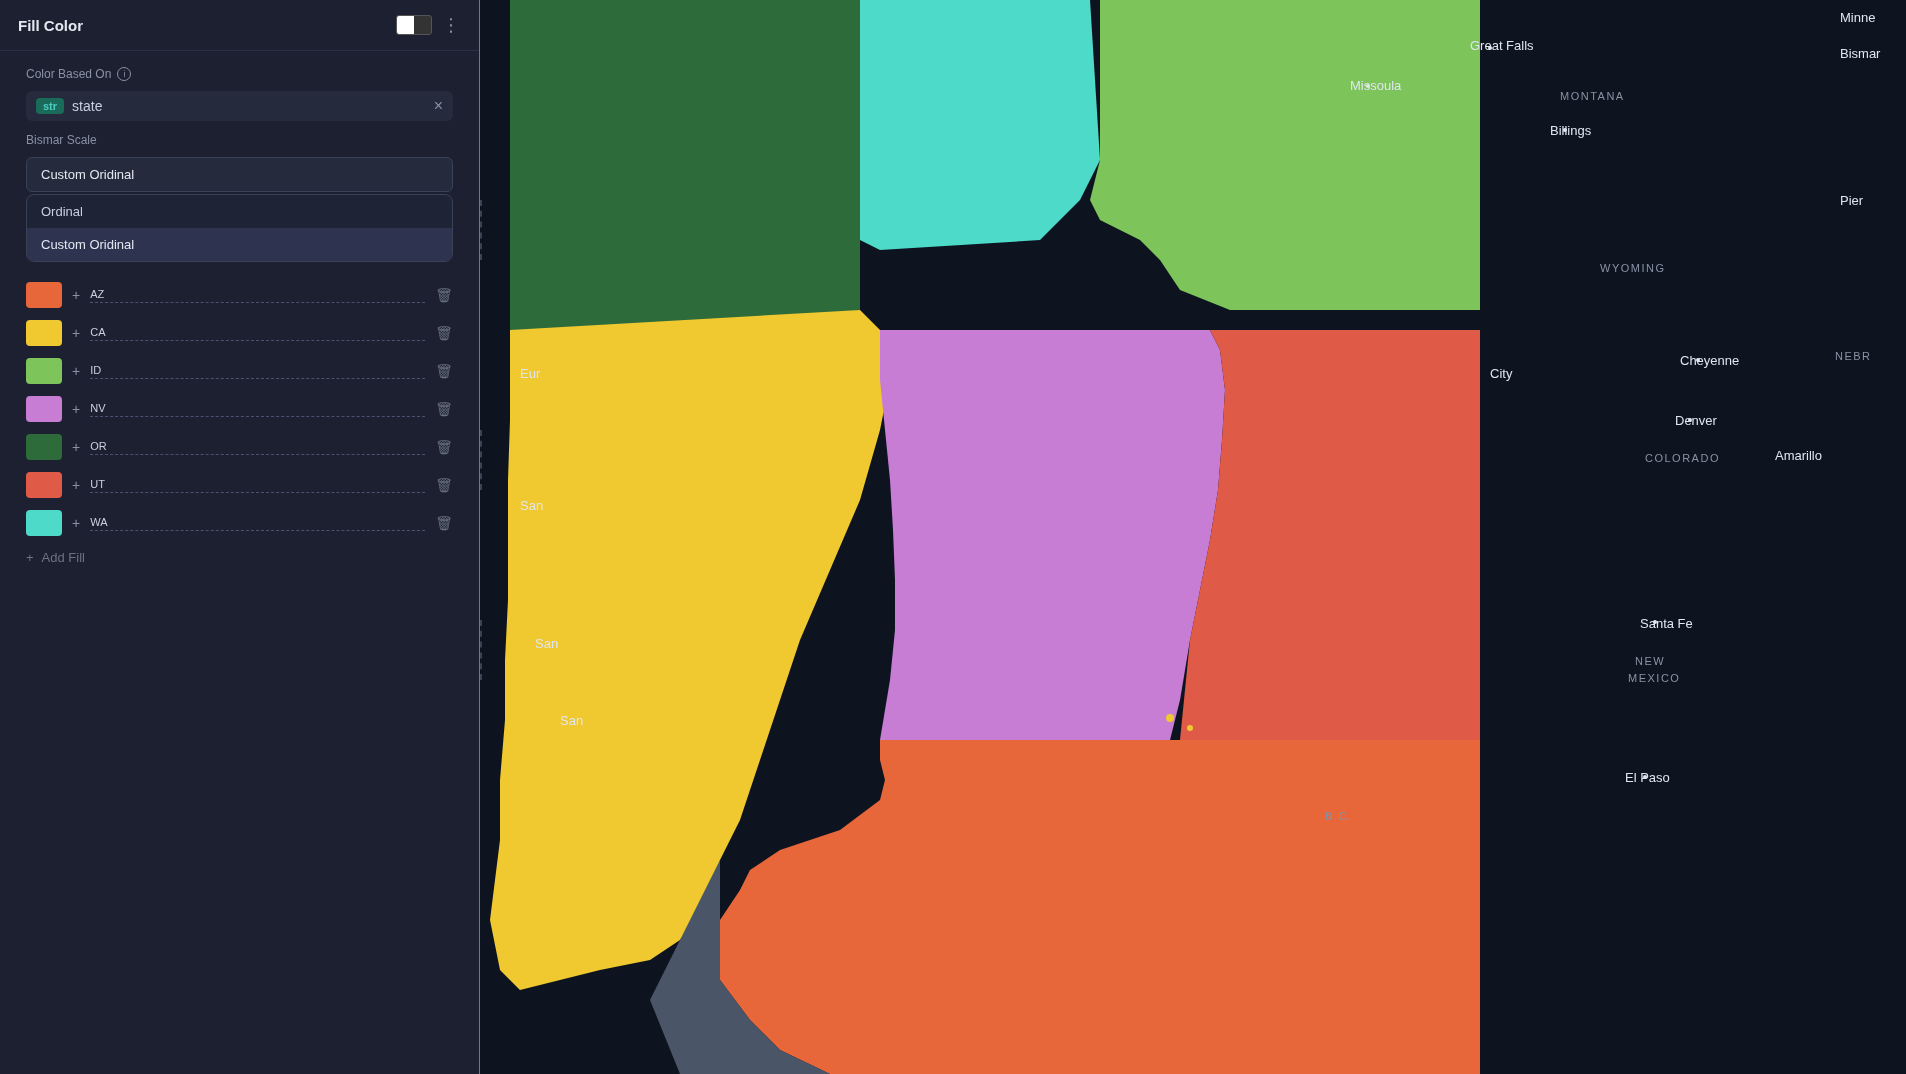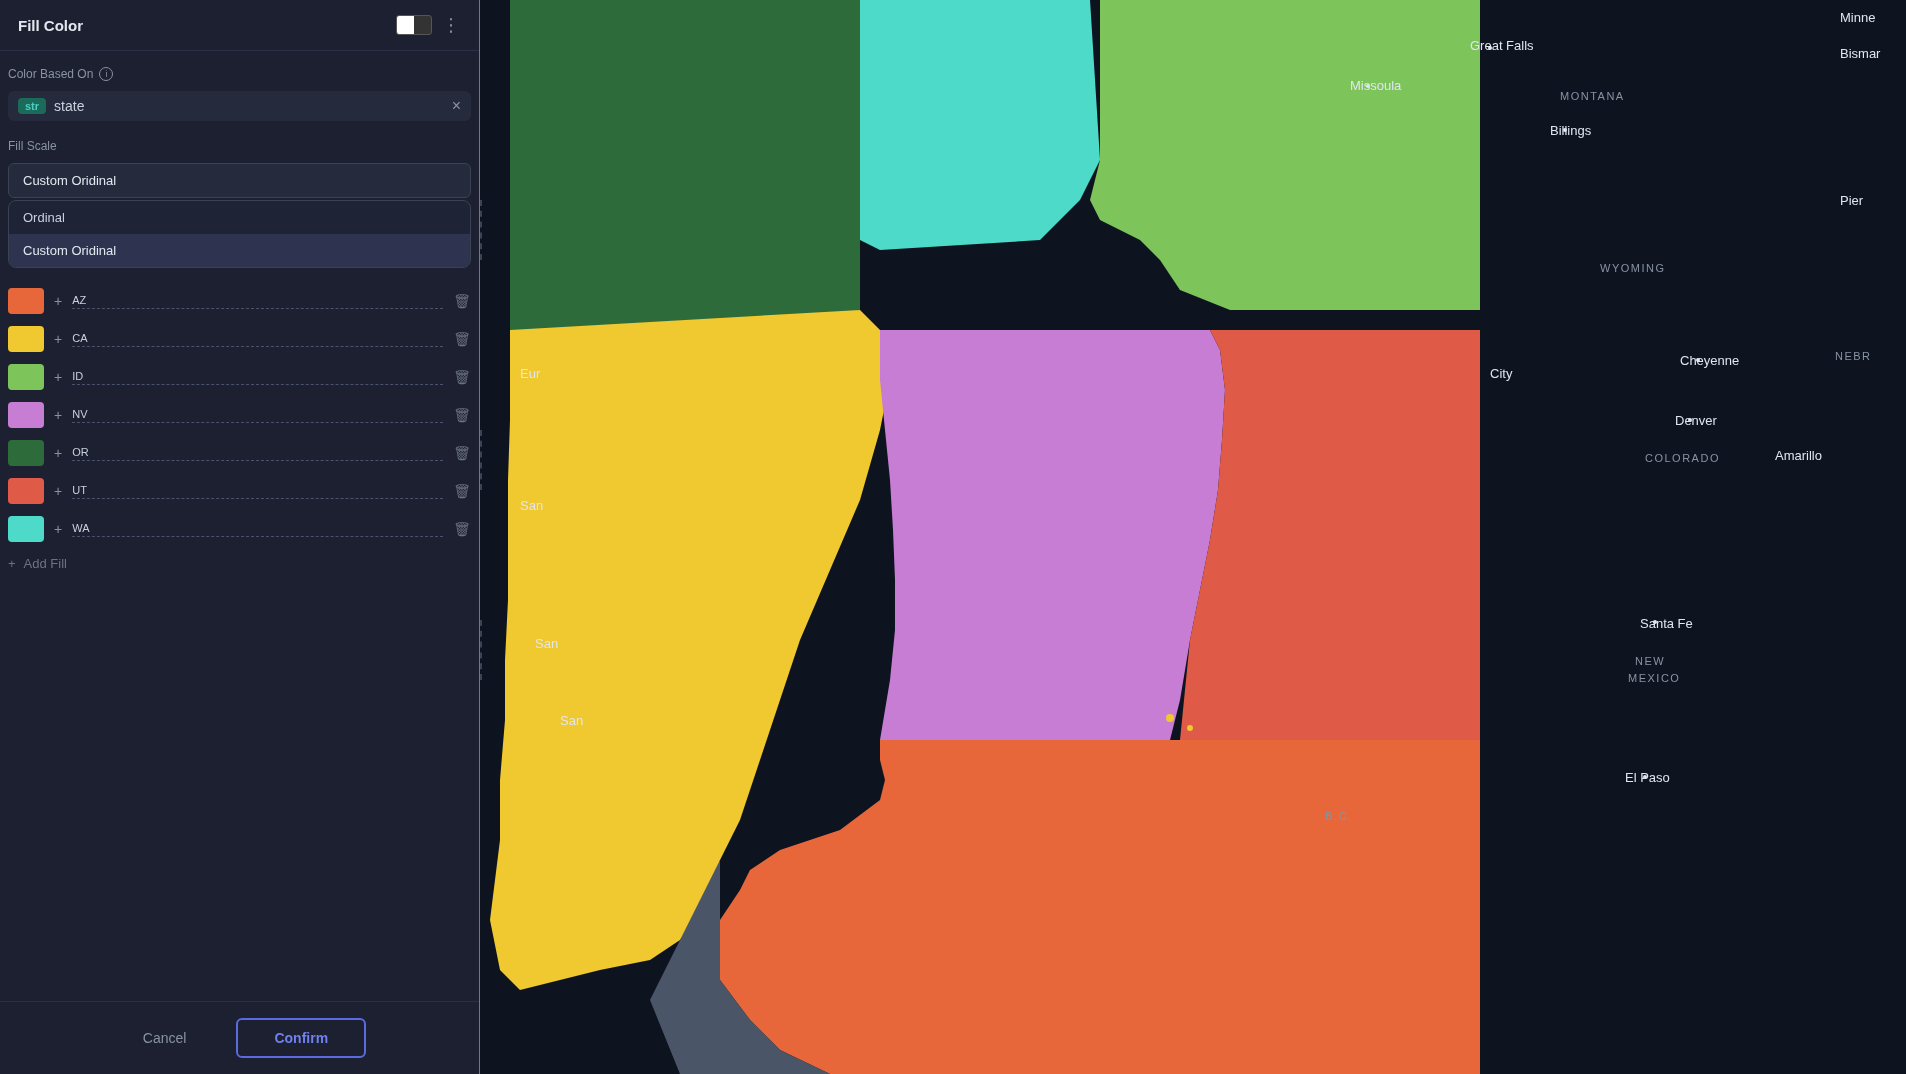--- a/index.html
+++ b/index.html
@@ -58,21 +58,21 @@
     .dots-btn {
       color: #8892a4;
       font-size: 18px;
       cursor: pointer;
       letter-spacing: 1px;
     }
 
     .panel-body {
       flex: 1;
       overflow-y: auto;
-      padding: 16px 8px;
+      padding: 16px 26px;
     }
 
     .section-label {
       font-size: 12px;
       color: #8892a4;
       margin-bottom: 10px;
       display: flex;
       align-items: center;
       gap: 6px;
     }
@@ -88,21 +88,21 @@
       font-size: 9px;
       color: #8892a4;
     }
 
     .color-based-row {
       display: flex;
       align-items: center;
       background: #252b3d;
       border-radius: 6px;
       padding: 6px 10px;
-      margin-bottom: 18px;
+      margin-bottom: 12px;
       gap: 8px;
     }
 
     .type-badge {
       background: #1a6b5a;
       color: #4ecdc4;
       font-size: 11px;
       font-weight: 600;
       padding: 2px 7px;
       border-radius: 4px;
@@ -288,21 +288,21 @@
     </div>
 
     <div class="color-based-row">
       <span class="type-badge">str</span>
       <span class="field-name">state</span>
       <span class="clear-btn">×</span>
     </div>
 
     <div class="color-scale-section">
       <div class="section-label">
-        <span>Fill Scale</span>
+        <span>Bismar Scale</span>
       </div>
 
       <div class="dropdown-selected">Custom Oridinal</div>
 
       <div class="dropdown-list">
         <div class="dropdown-item">Ordinal</div>
         <div class="dropdown-item active">Custom Oridinal</div>
       </div>
     </div>
 
@@ -358,24 +358,20 @@
       </div>
     </div>
 
     <div class="add-step-row">
       <span>+</span>
       <span>Add Fill</span>
     </div>
 
   </div>
 
-  <div class="panel-footer">
-    <button class="cancel-btn">Cancel</button>
-    <button class="confirm-btn">Confirm</button>
-  </div>
 
 </div>
 
 <div class="map-area">
   <svg class="map-svg" viewBox="0 0 1426 1074" preserveAspectRatio="xMidYMid slice">
 
     <rect width="1426" height="1074" fill="#0d1420"></rect>
 
     <polygon points="30,0 30,330 240,330 310,330 380,310 380,0" fill="#2d6b3a"></polygon>
 

